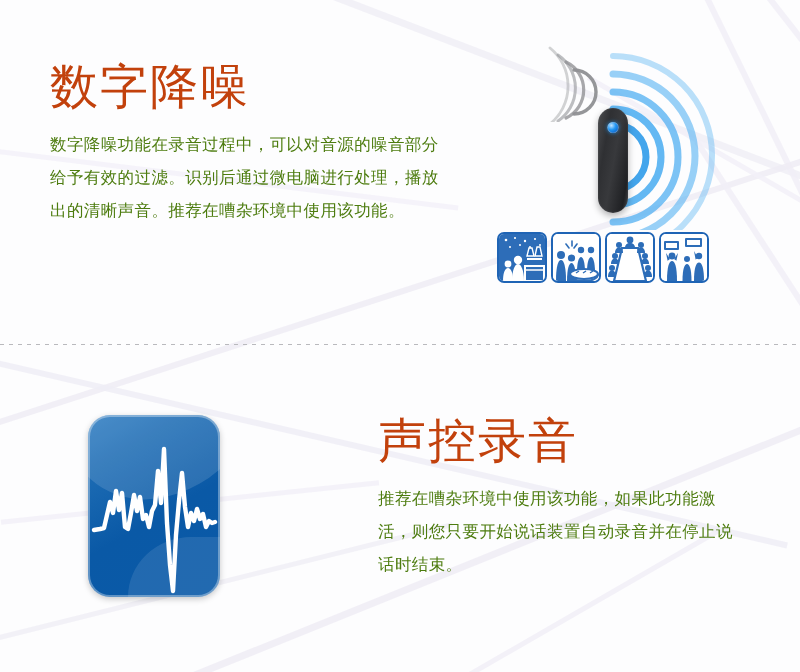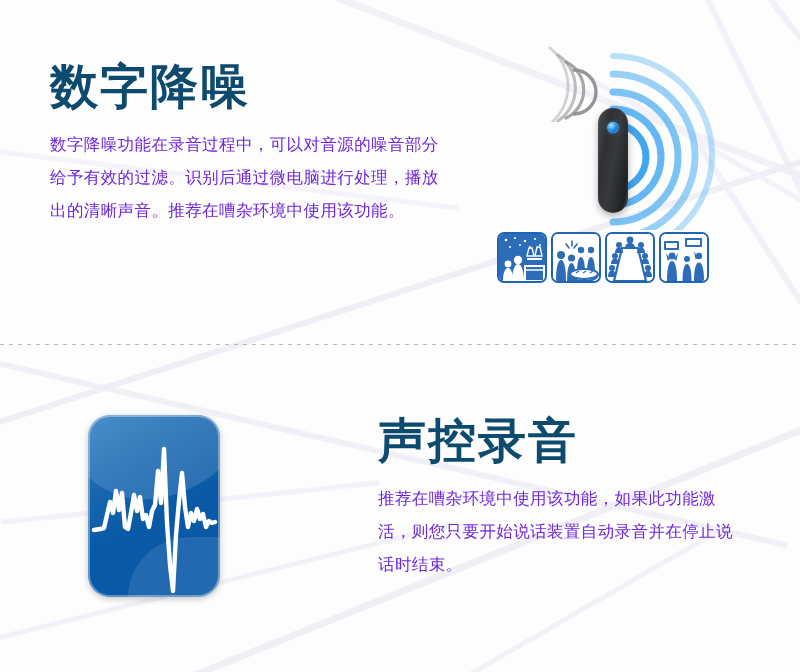--- a/index.html
+++ b/index.html
@@ -23,29 +23,29 @@
   .bl6 { width:900px;  height:7px; left:120px;  top:520px; transform:rotate(-22deg); background:#eeecf5; }
   .bl7 { width:600px;  height:6px; left:560px;  top:390px; transform:rotate(57deg);  background:#f1eff7; }
   .bl8 { width:520px;  height:5px; left:-60px;  top:585px; transform:rotate(-14deg); background:#f0eef6; }
   .bl9 { width:420px;  height:5px; left:560px;  top:180px; transform:rotate(30deg);  background:#f2f0f8; }
   .bl10{ width:500px;  height:5px; left:-40px;  top:175px; transform:rotate(7deg);   background:#f3f1f9; }
   .bl11{ width:450px;  height:5px; left:300px;  top:640px; transform:rotate(-30deg); background:#f1eff7; }
   .bl12{ width:380px;  height:5px; left:0px;    top:500px; transform:rotate(-6deg);  background:#f2f0f8; }
 
   
   .title {
-    color:#0c4a6e;
+    color:#c2410c;
     font-size:48px;
     line-height:1.05;
     letter-spacing:2px;
-    font-weight:700;
+    font-weight:400;
     white-space:nowrap;
   }
   .body-text {
-    color:#6d28d9;
+    color:#4d7c0f;
     font-size:16.5px;
     line-height:33px;
     letter-spacing:.4px;
   }
 
   
   .sec1 { position:absolute; left:0; top:0; width:800px; height:344px; z-index:2; }
   .sec1-text { position:absolute; left:50px; top:62px; width:400px; }
   .sec1-title { margin-bottom:16px; }
   .sec1-body { width:392px; }

